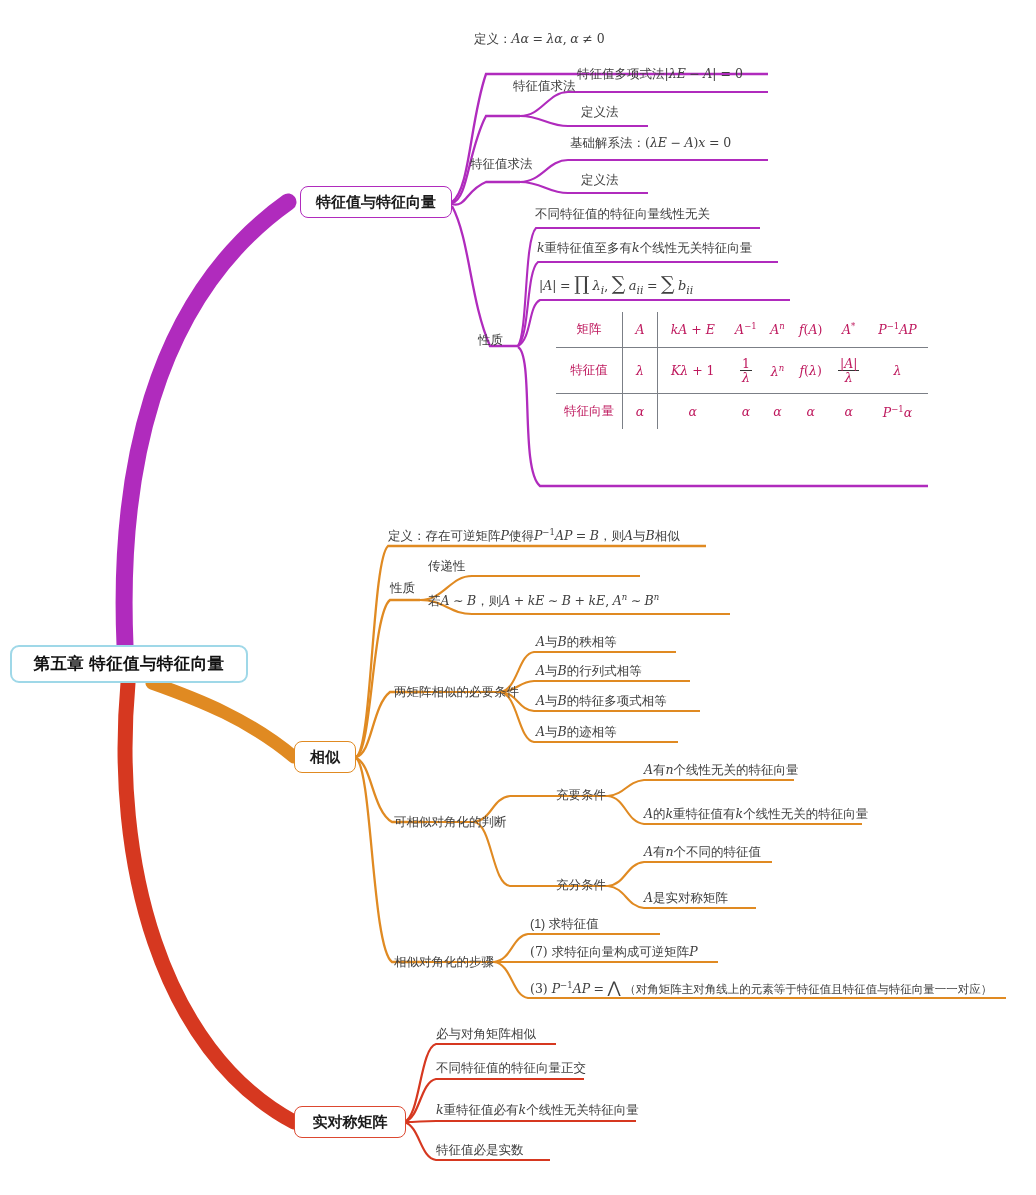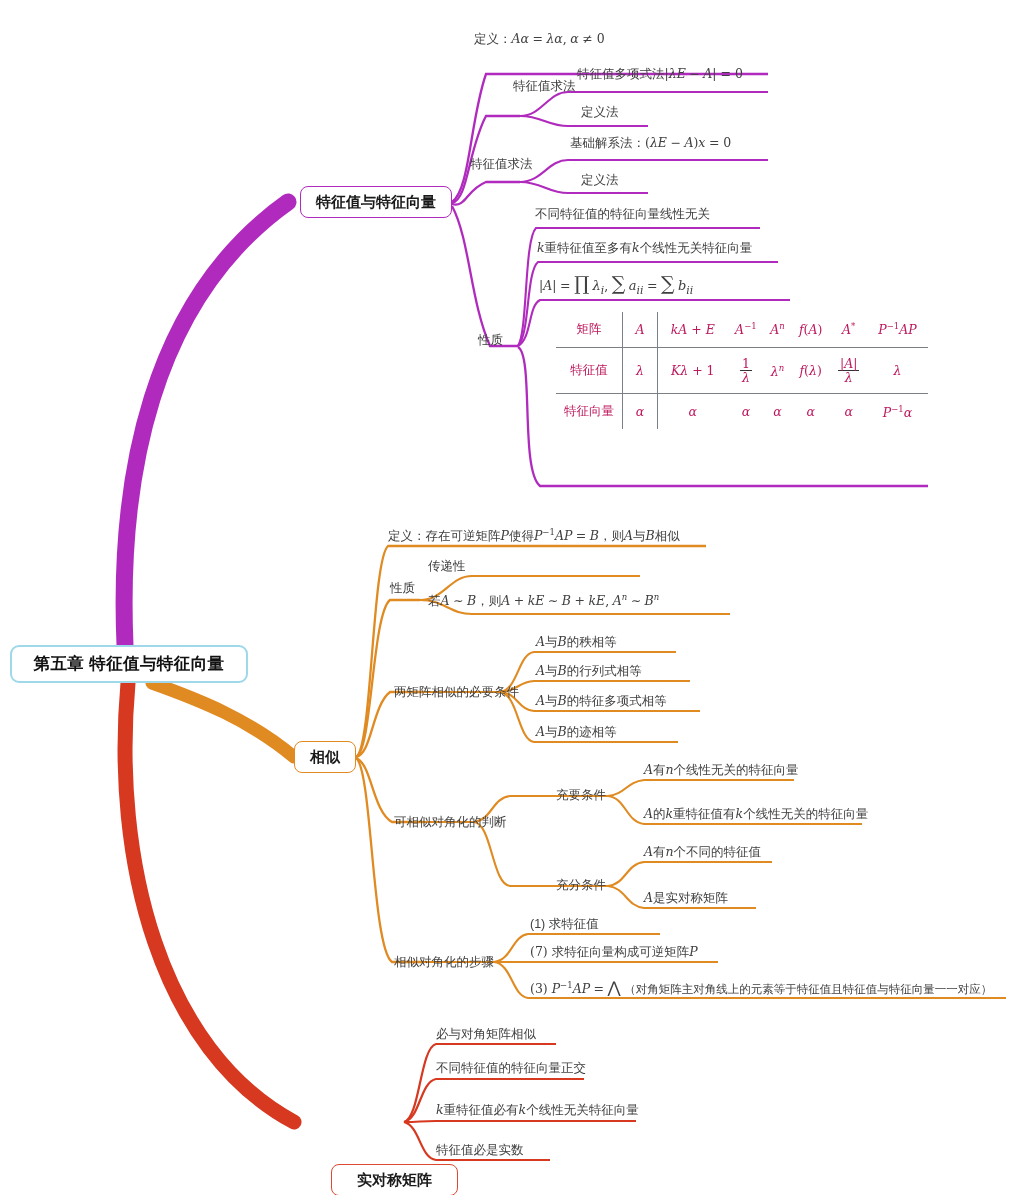--- a/index.html
+++ b/index.html
@@ -124,21 +124,21 @@
   </div>
 
   <div class="node l1 purple" style="left:300px;top:186px;width:152px;">
     <span>特征值与特征向量</span>
   </div>
 
   <div class="node l1 orange" style="left:294px;top:741px;width:62px;">
     <span>相似</span>
   </div>
 
-  <div class="node l1 red" style="left:294px;top:1164px;width:127px;margin-left:37px;">
+  <div class="node l1 red" style="left:294px;top:1106px;width:112px;">
     <span>实对称矩阵</span>
   </div>
 
   <div class="lbl leaf" style="left:474px;top:31px;">
     <span class="mu">定义：</span><span class="m">Aα</span> <span class="mu">=</span> <span class="m">λα</span><span class="mu">,</span>
     <span class="m">α</span> <span class="mu">≠ 0</span>
   </div>
 
   <div class="lbl mid" style="left:477px;top:78px;padding-left:36px;">特征值求法</div>
   <div class="lbl leaf" style="left:577px;top:66px;">

